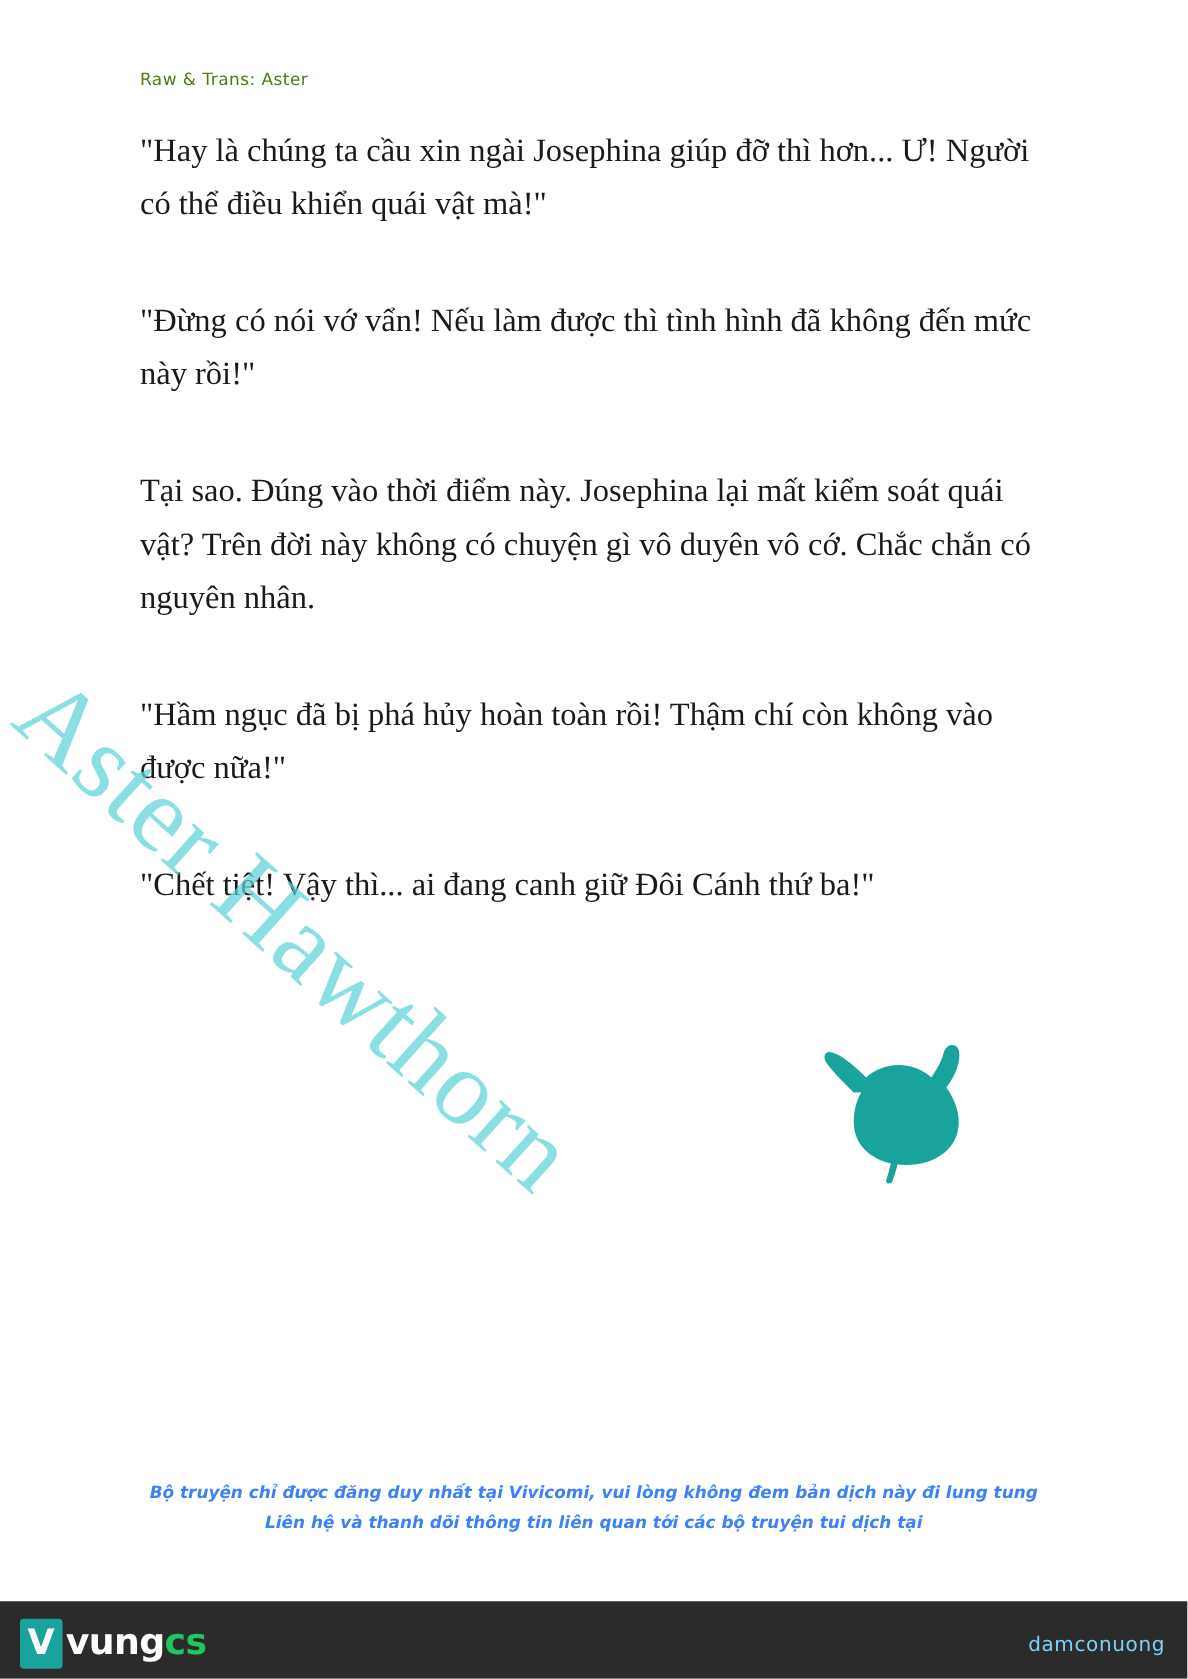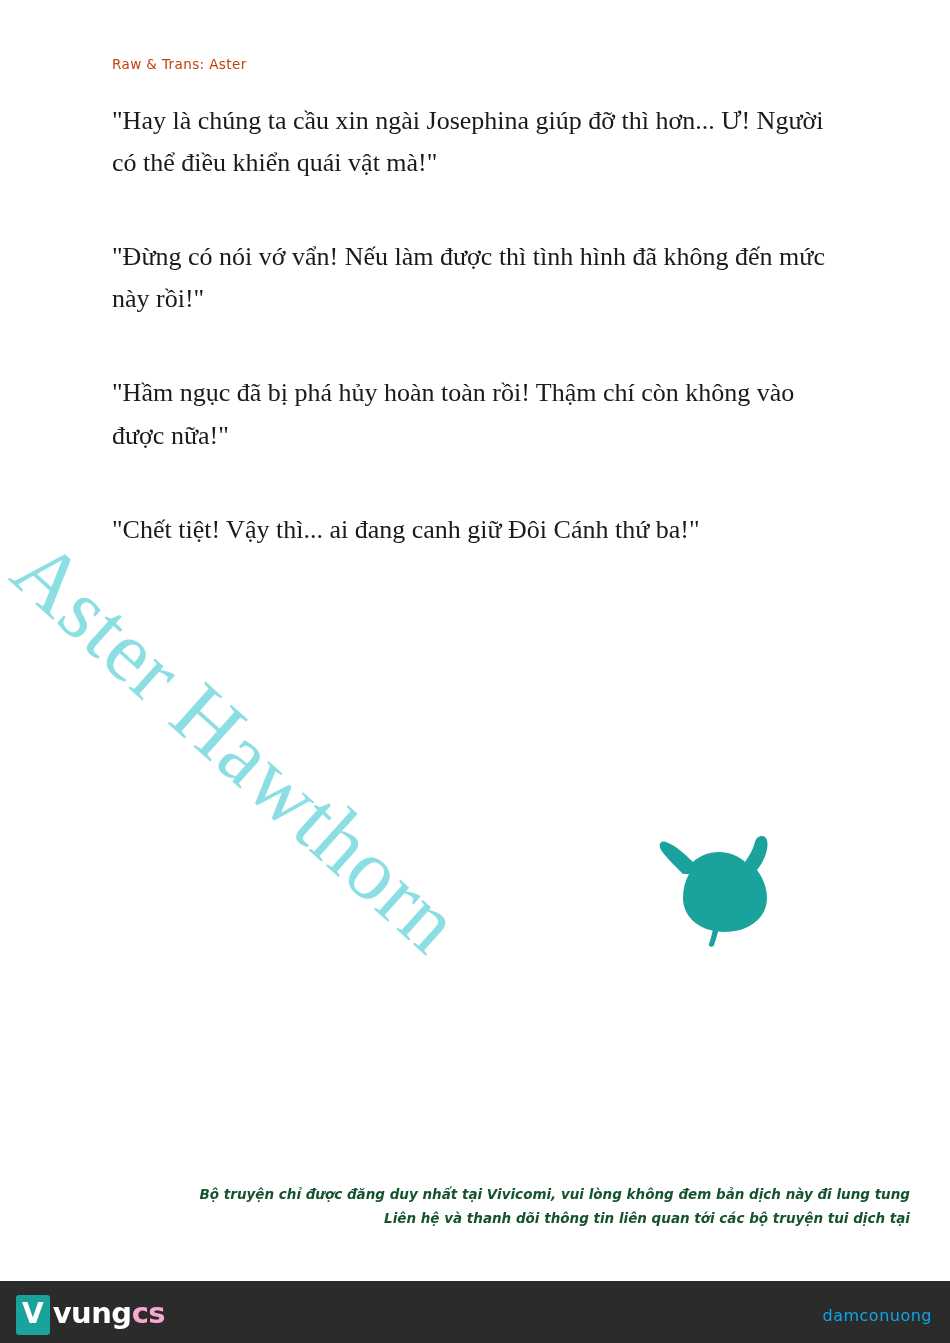--- a/index.html
+++ b/index.html
@@ -20,21 +20,21 @@
     height: 1343px;
     background: #ffffff;
     overflow: hidden;
   }
   .credit-header {
     position: absolute;
     top: 56px;
     left: 112px;
     font-family: "DejaVu Sans", sans-serif;
     font-size: 13.5px;
-    color: #c2410c;
+    color: #4d7c0f;
     letter-spacing: 0.4px;
   }
   .content {
     position: absolute;
     top: 100px;
     left: 112px;
     width: 730px;
   }
   .para {
     font-family: "Liberation Serif", serif;
@@ -77,26 +77,26 @@
     width: 125px;
     height: 135px;
     z-index: 6;
     pointer-events: none;
   }
   .footer-note {
     position: absolute;
     left: 0;
     right: 0;
     top: 1183px;
-    text-align: right;
+    text-align: center;
     font-family: "DejaVu Sans", sans-serif;
     font-style: italic;
     font-weight: bold;
     font-size: 13.5px;
-    color: #14532d;
+    color: #3b82f6;
     line-height: 1.75;
   }
   .footer-note div {
     padding: 0 40px;
   }
   .bottom-bar {
     position: absolute;
     left: 0;
     bottom: 0;
     width: 950px;
@@ -123,42 +123,43 @@
     border-radius: 3px;
     margin-right: 3px;
   }
   .brand-text {
     color: #ffffff;
     font-weight: bold;
     font-size: 29px;
     letter-spacing: -0.5px;
   }
   .brand-text .accent {
-    color: #f9a8d4;
+    color: #22c55e;
   }
   .bottom-right-text {
     position: absolute;
     right: 18px;
     bottom: 18px;
     font-family: "DejaVu Sans", sans-serif;
     font-size: 16px;
-    color: #0ea5e9;
+    color: #7dd3fc;
     letter-spacing: 0.5px;
   }
 </style>
 </head>
 <body>
 
 <div class="page">
 
   <div class="credit-header">Raw &amp; Trans: Aster</div>
 
   <div class="content">
     <p class="para">"Hay là chúng ta cầu xin ngài Josephina giúp đỡ thì hơn... Ư! Người có thể điều khiển quái vật mà!"</p>
     <p class="para">"Đừng có nói vớ vẩn! Nếu làm được thì tình hình đã không đến mức này rồi!"</p>
+    <p class="para">Tại sao. Đúng vào thời điểm này. Josephina lại mất kiểm soát quái vật? Trên đời này không có chuyện gì vô duyên vô cớ. Chắc chắn có nguyên nhân.</p>
     <p class="para">"Hầm ngục đã bị phá hủy hoàn toàn rồi! Thậm chí còn không vào được nữa!"</p>
     <p class="para last">"Chết tiệt! Vậy thì... ai đang canh giữ Đôi Cánh thứ ba!"</p>
   </div>
 
   <div class="watermark">
     <div class="watermark-text">Aster Hawthorn</div>
   </div>
 
   <div class="cat-mark">
     <svg viewBox="0 0 125 135" width="125" height="135" aria-hidden="true">

